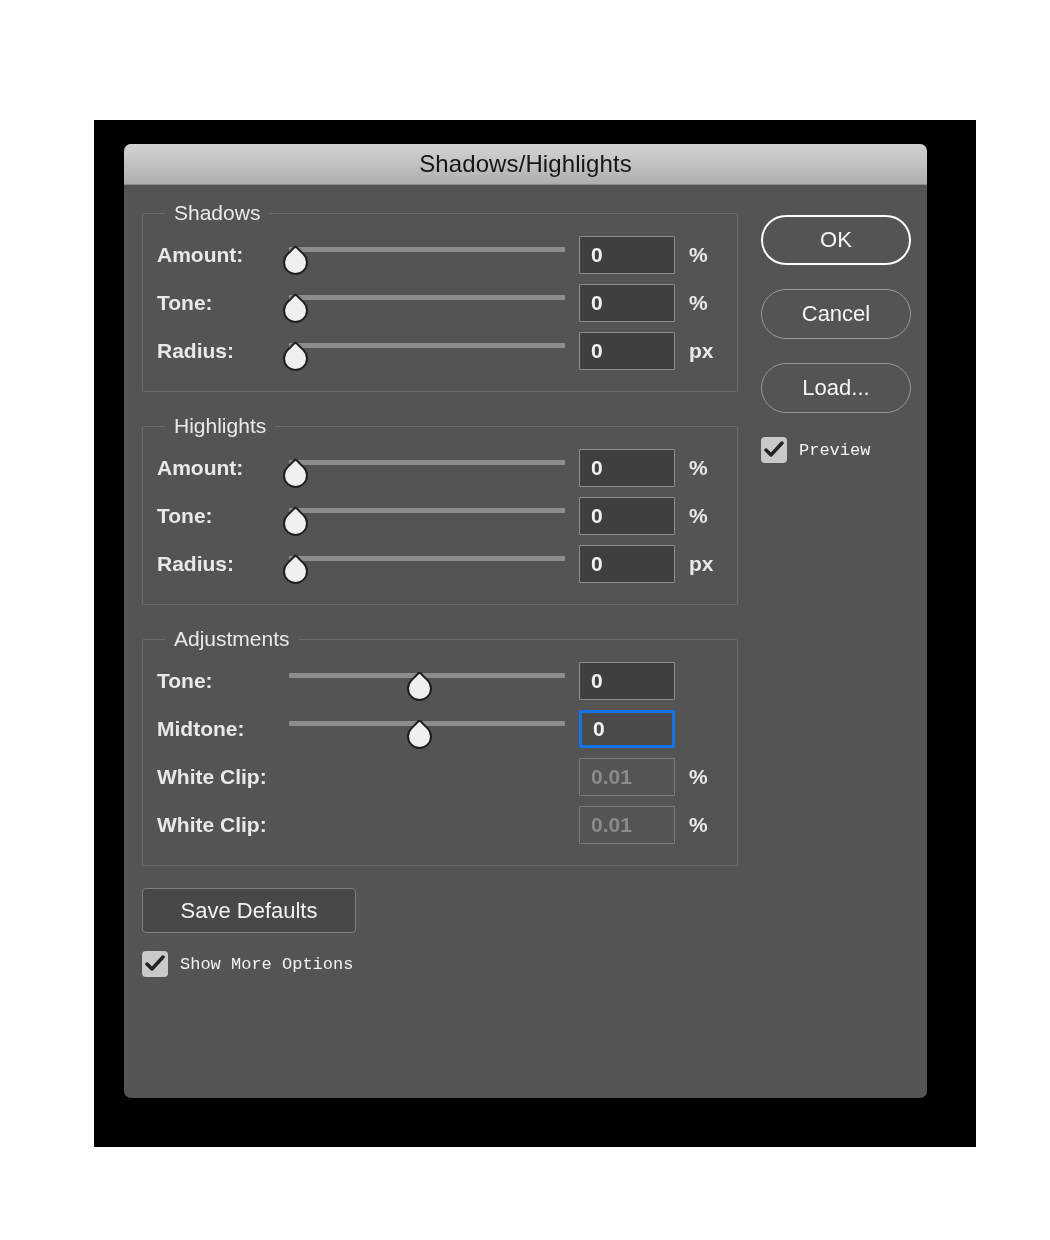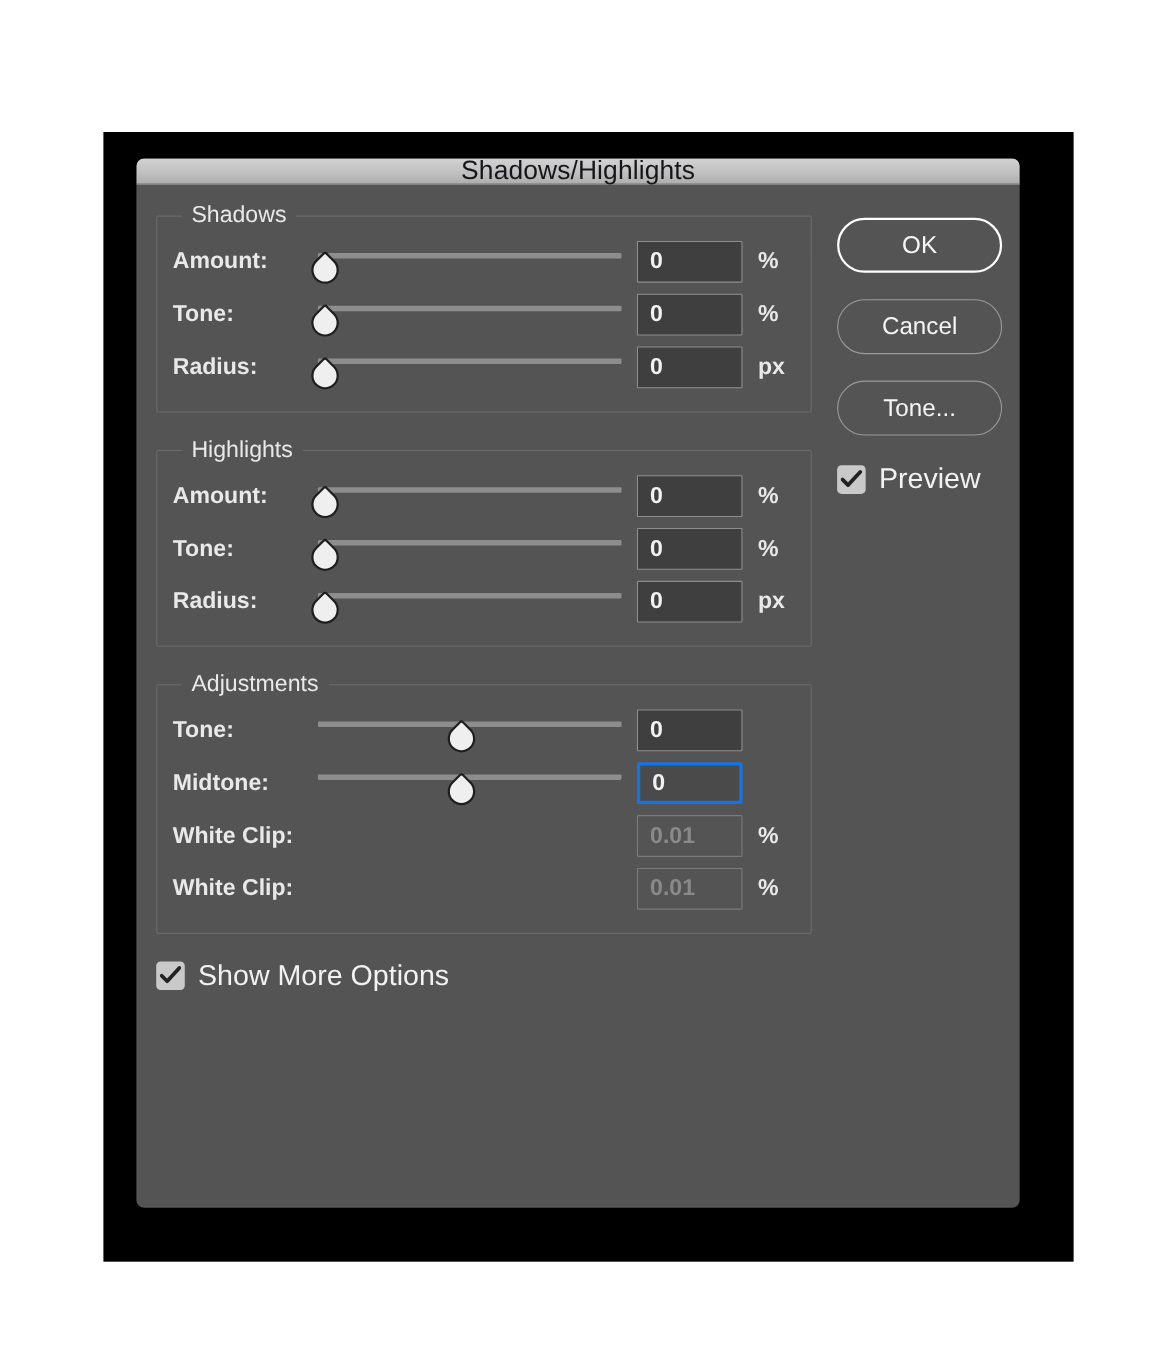--- a/index.html
+++ b/index.html
@@ -32,21 +32,21 @@
     top: 144px;
     width: 803px;
     height: 954px;
     background: #545454;
     border-radius: 7px;
     overflow: hidden;
     box-sizing: border-box;
   }
 
   #titlebar {
-    height: 24px;
+    height: 41px;
     background: linear-gradient(to bottom, #d2d2d2 0%, #c4c4c4 45%, #aeaeae 100%);
     border-bottom: 1px solid #8d8d8d;
     display: flex;
     align-items: center;
     justify-content: center;
     box-sizing: border-box;
   }
   #titlebar-text {
     font-size: 24px;
     color: #16161a;
@@ -183,37 +183,38 @@
     display: flex;
     align-items: center;
     justify-content: center;
     box-sizing: border-box;
     cursor: pointer;
   }
 
   .checkrow {
     display: flex;
     align-items: center;
-    margin-top: 6px;
+    margin-top: 18px;
     cursor: pointer;
   }
   .checkbox {
     width: 26px;
     height: 26px;
     flex: 0 0 26px;
     background: #c9c9c9;
     border-radius: 4px;
     position: relative;
   }
   .checkbox svg { position: absolute; left: 3px; top: 4px; }
   .checkrow-label {
-    font-size: 26px;
+    font-size: 17px;
     color: #f2f2f2;
     margin-left: 12px;
     white-space: nowrap;
+    font-family: Liberation Mono, monospace;
   }
 
   
   #right-col {
     position: absolute;
     left: 637px;
     top: 30px;
     width: 152px;
     text-align: right;
   }
@@ -344,35 +345,36 @@
               <div class="unit">%</div>
             </div>
             <div class="row">
               <div class="row-label">White Clip:</div>
               <div class="spacer-slider"></div>
               <div class="field disabled">0.01</div>
               <div class="unit">%</div>
             </div>
           </div>
         </fieldset>
+        <div id="save-defaults">Save Defaults</div>
         <div class="checkrow">
           <span class="checkbox">
             <svg width="20" height="18" viewBox="0 0 20 18">
               <path d="M2 9 L7 14 L18 2" stroke="#222" stroke-width="3.4" fill="none" stroke-linecap="round" stroke-linejoin="round"></path>
             </svg>
           </span>
           <span class="checkrow-label">Show More Options</span>
         </div>
       </div>
 
     <div id="right-col">
       <div id="pill-buttons">
           <div class="pill default">OK</div>
           <div class="pill">Cancel</div>
-          <div class="pill">Tone...</div>
+          <div class="pill">Load...</div>
         </div>
 
       <div id="preview-row" class="checkrow">
         <span class="checkbox">
           <svg width="20" height="18" viewBox="0 0 20 18">
             <path d="M2 9 L7 14 L18 2" stroke="#222" stroke-width="3.4" fill="none" stroke-linecap="round" stroke-linejoin="round"></path>
           </svg>
         </span>
         <span class="checkrow-label">Preview</span>
       </div>

